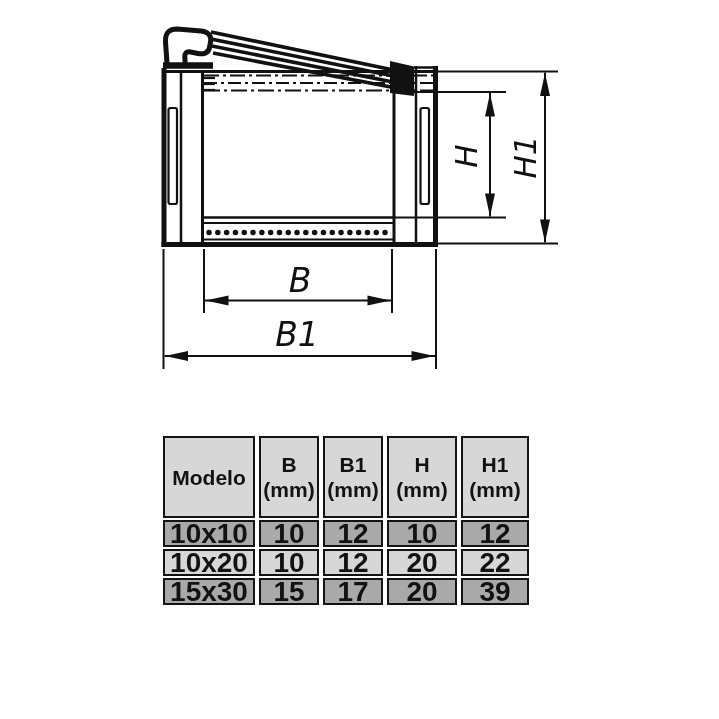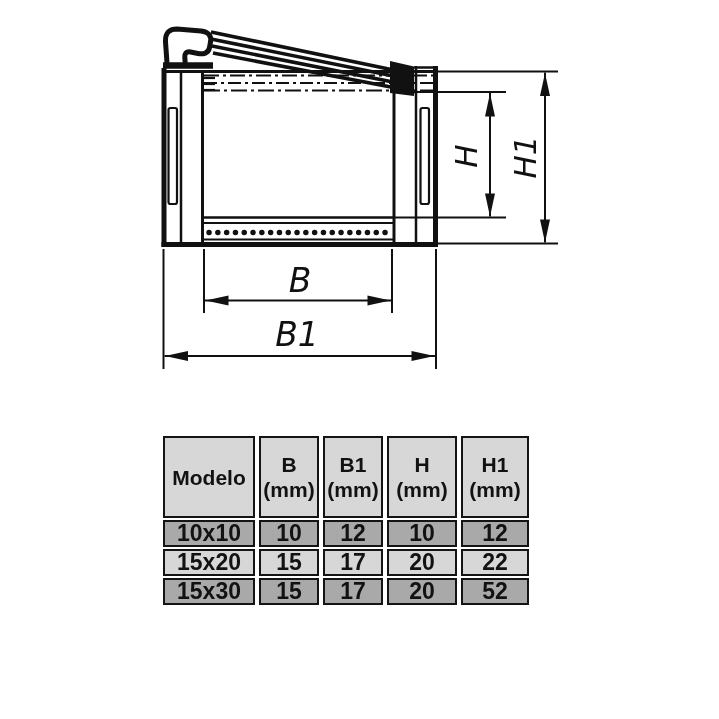--- a/index.html
+++ b/index.html
@@ -38,22 +38,23 @@
     padding:0;
   }
   #spec-table th{
     height:82px;
     font-size:21px;
     line-height:25px;
     background:#d7d7d7;
   }
   #spec-table td{
     height:27px;
-    font-size:23px;
+    font-size:28px;
     line-height:23px;
+    text-decoration:underline;
   }
   #spec-table tbody tr:nth-child(odd) td{background:#a9a9a9;}
   #spec-table tbody tr:nth-child(even) td{background:#d7d7d7;}
   .col-modelo{width:92px;}
   .col-b{width:60px;}
   .col-b1{width:60px;}
   .col-h{width:70px;}
   .col-h1{width:68px;}
   .hdr-line{display:block;}
 </style>
@@ -178,29 +179,29 @@
     </thead>
     <tbody>
       <tr>
         <td>10x10</td>
         <td>10</td>
         <td>12</td>
         <td>10</td>
         <td>12</td>
       </tr>
       <tr>
-        <td>15x20</td>
-        <td>15</td>
-        <td>17</td>
+        <td>10x20</td>
+        <td>10</td>
+        <td>12</td>
         <td>20</td>
         <td>22</td>
       </tr>
       <tr>
         <td>15x30</td>
         <td>15</td>
         <td>17</td>
         <td>20</td>
-        <td>52</td>
+        <td>39</td>
       </tr>
     </tbody>
   </table>
 
 </div>
 
 </body></html>

